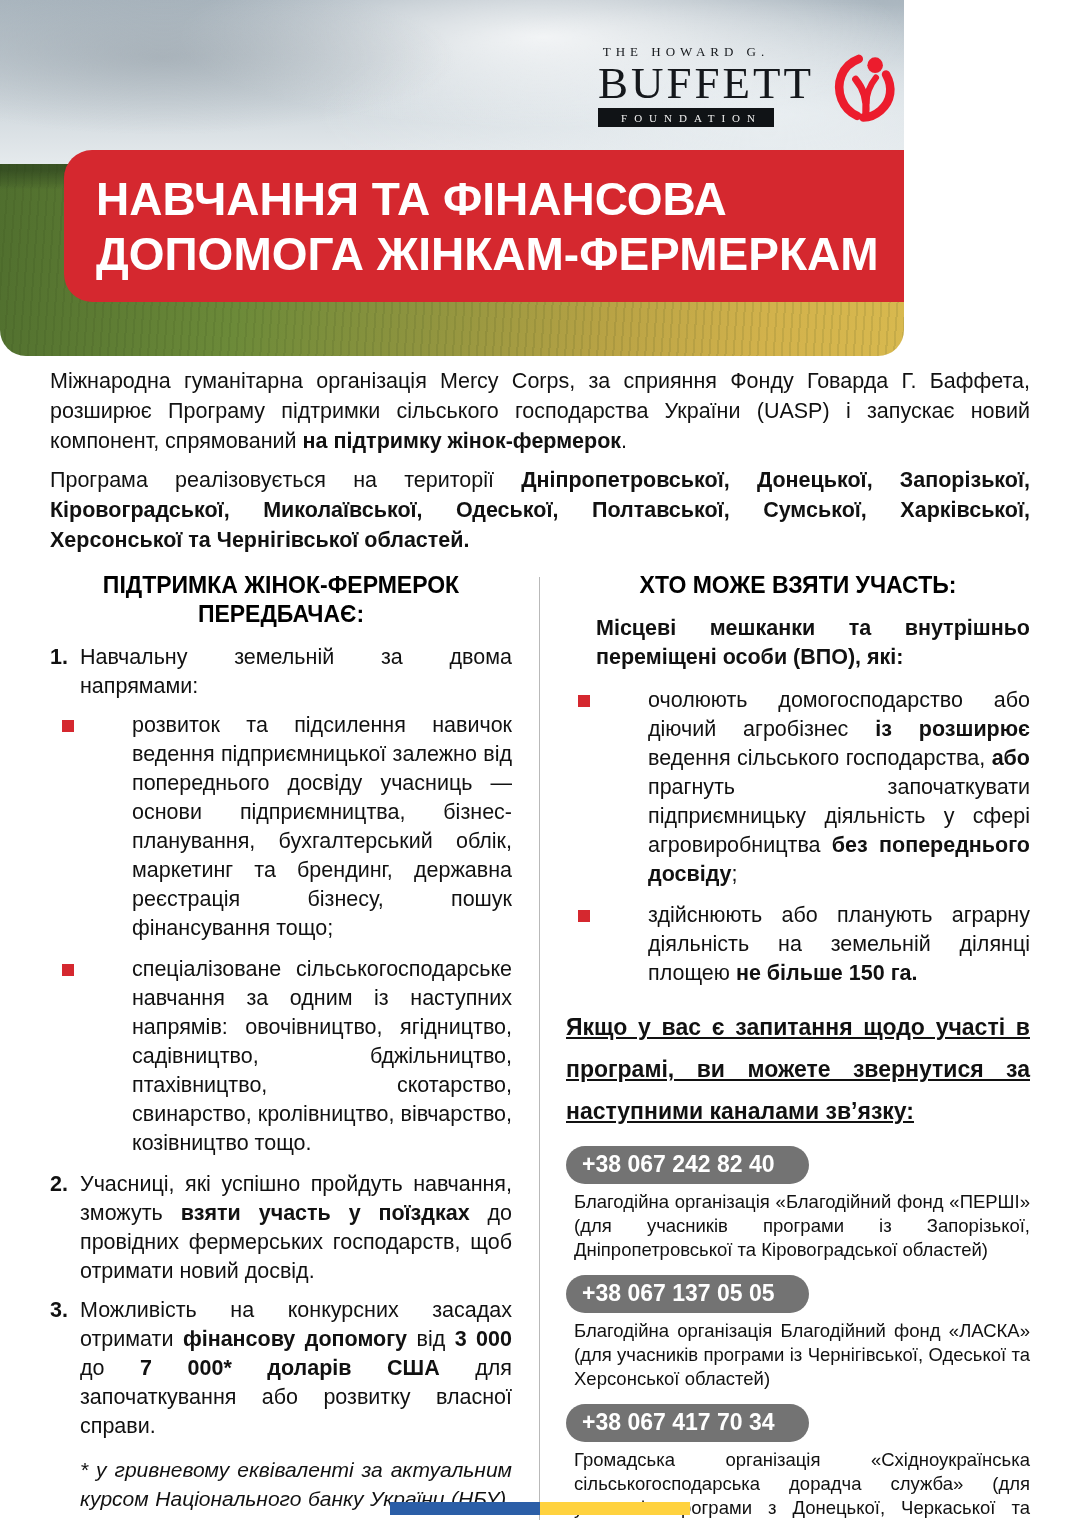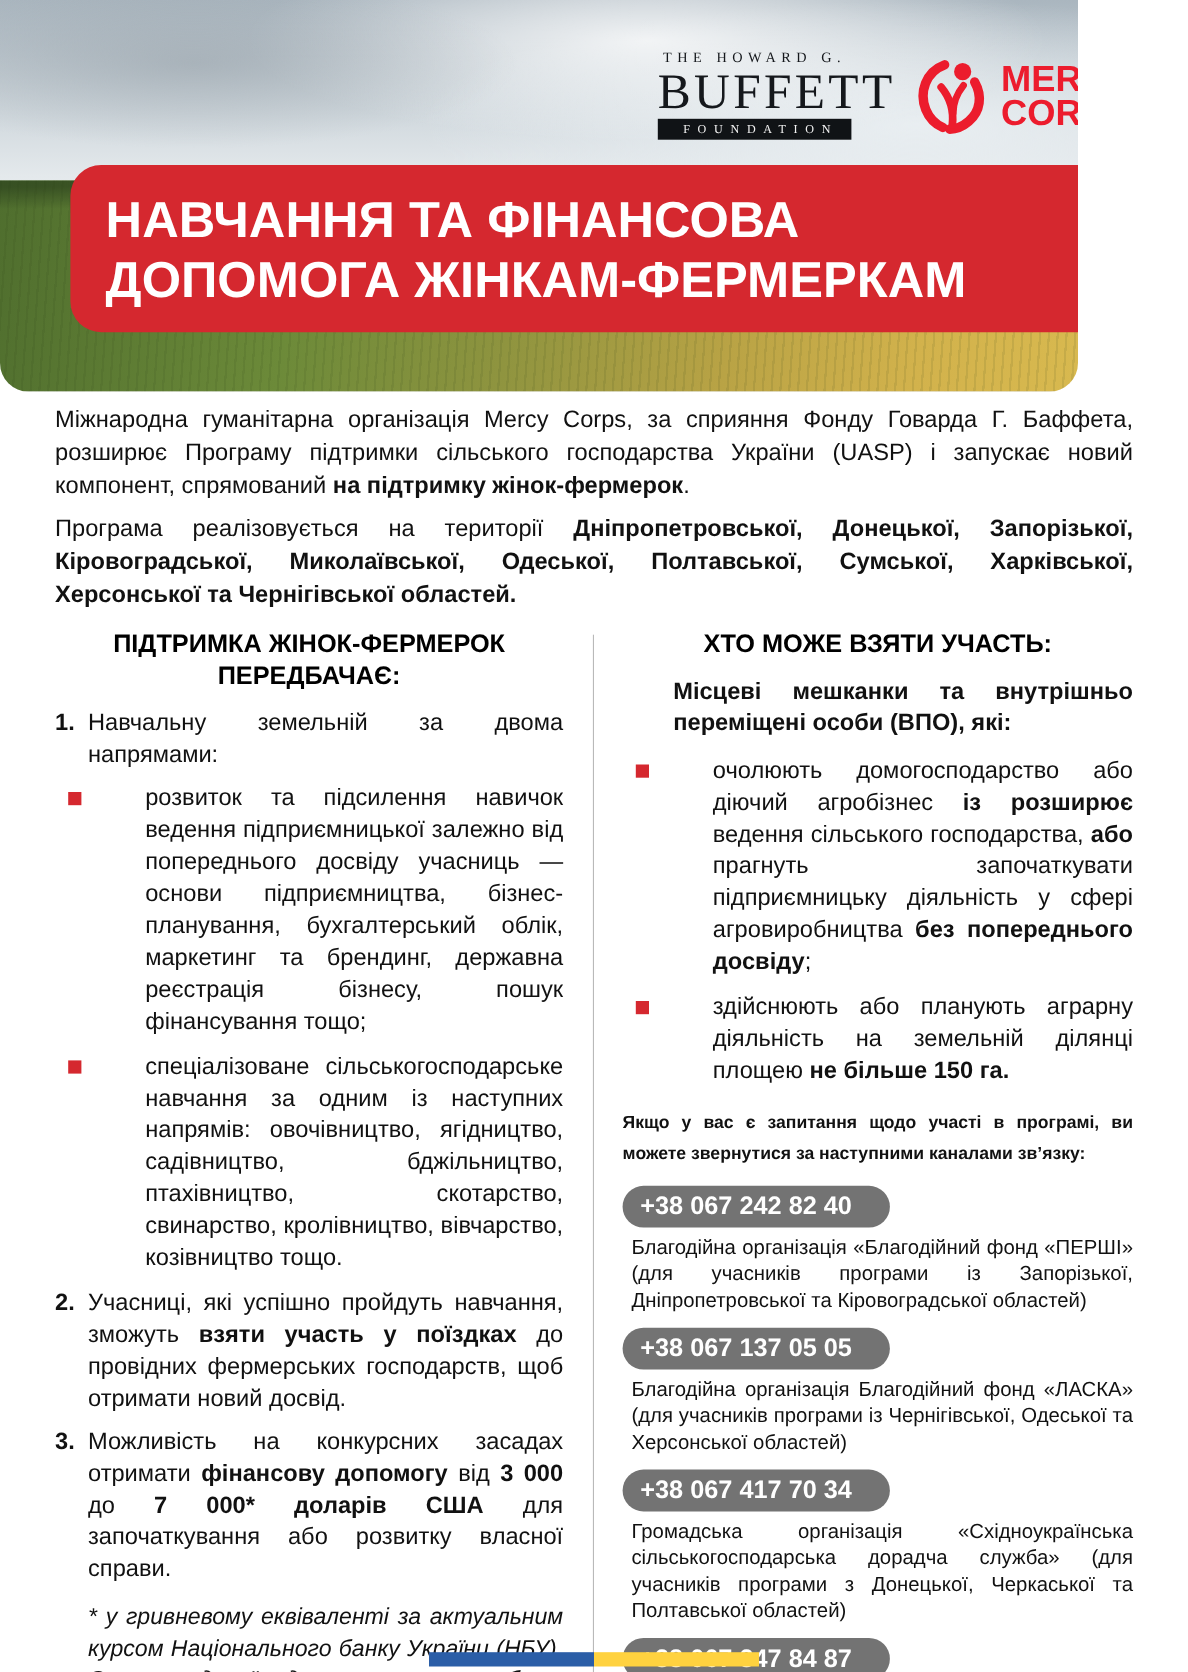--- a/index.html
+++ b/index.html
@@ -1,20 +1,20 @@
 <!DOCTYPE html>
 <html><head>
 <meta charset="utf-8">
 <style>
   html,body{margin:0;padding:0;background:#fff;}
   .page{position:relative;width:1080px;height:1520px;background:#ffffff;overflow:hidden;
         font-family:"Liberation Sans","DejaVu Sans",sans-serif;color:#111;}
 
   
-  .photo{position:absolute;top:0;left:0;width:980px;height:356px;overflow:hidden;
+  .photo{position:absolute;top:0;left:0;width:904px;height:356px;overflow:hidden;
          border-radius:0 0 26px 26px;}
   .sky{position:absolute;top:0;left:0;width:100%;height:58%;
        background:
          radial-gradient(420px 110px at 18% 28%, rgba(150,160,168,.55), rgba(150,160,168,0) 70%),
          radial-gradient(520px 130px at 60% 18%, rgba(255,255,255,.8), rgba(255,255,255,0) 70%),
          radial-gradient(600px 150px at 85% 55%, rgba(235,240,243,.9), rgba(235,240,243,0) 75%),
          linear-gradient(180deg,#aab6bf 0%,#c8d1d7 38%,#e4e9ec 78%,#eef1f2 100%);}
   .field{position:absolute;top:46%;left:0;width:100%;height:54%;
        background:
          repeating-linear-gradient(94deg, rgba(40,60,20,.10) 0 2px, rgba(0,0,0,0) 2px 8px),
@@ -48,34 +48,34 @@
   .i{font-style:italic;}
 
   .columns{display:flex;margin-top:16px;}
   .col-left{width:462px;}
   .vdivider{width:1px;background:#b9b9b9;margin:6px 26px 0 27px;}
   .col-right{flex:1;}
 
   .red-heading{color:#000000;font-size:23px;line-height:29px;font-weight:bold;
                text-align:center;margin:0 0 14px 0;}
   .subhead{font-weight:bold;font-size:21.5px;line-height:29px;text-align:justify;
-           margin:0 0 14px 46px;}
+           margin:0 0 14px 30px;}
 
   .numitem{display:flex;font-size:21.5px;line-height:29px;margin-bottom:10px;}
   .numitem .num{flex:0 0 30px;font-weight:bold;}
   .numitem .ntext{flex:1;text-align:justify;}
 
   .bullet{display:flex;font-size:21.5px;line-height:29px;margin:0 0 12px 0;gap:36px;}
   .bullet .sq{flex:0 0 12px;width:12px;height:12px;background:#d5282f;margin:9px 10px 0 12px;}
   .bullet .btext{flex:1;margin-left:12px;text-align:justify;}
 
   .footnote{font-size:21px;line-height:29px;text-align:justify;margin:14px 0 0 30px;}
 
-  .contact-intro{font-weight:bold;font-size:16px;line-height:29px;text-align:justify;
-                 margin:18px 0 14px 0;}
+  .contact-intro{font-weight:bold;font-size:23px;line-height:42px;text-align:justify;
+                 margin:18px 0 14px 0;text-decoration:underline;}
   .contact{margin-bottom:13px;}
   .pill{display:inline-block;background:#737373;color:#fff;font-weight:bold;font-size:23px;
         line-height:23px;padding:7px 34px 8px 16px;border-radius:999px;min-width:170px;}
   .caption{font-size:18.5px;line-height:24px;text-align:justify;margin:6px 0 0 8px;}
 
   
   .flag{position:absolute;left:390px;top:1502px;width:300px;height:13px;display:flex;}
   .flag .fb{width:50%;height:100%;background:#2b5ea7;}
   .flag .fy{width:50%;height:100%;background:#ffd23f;}
 </style>

